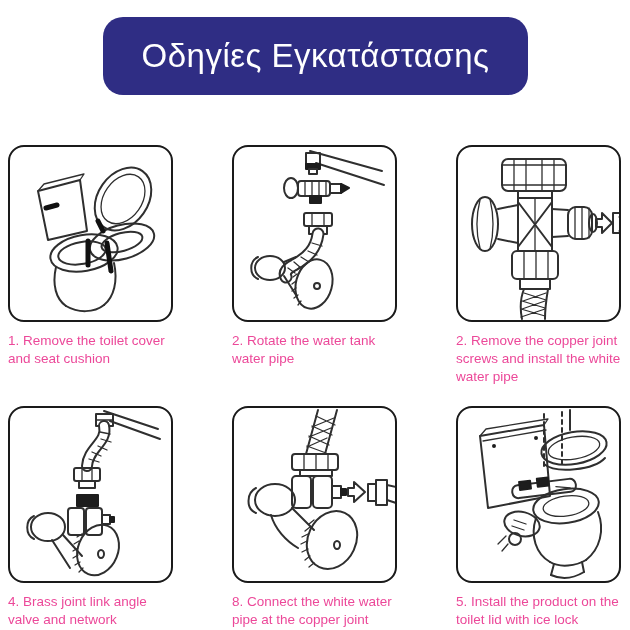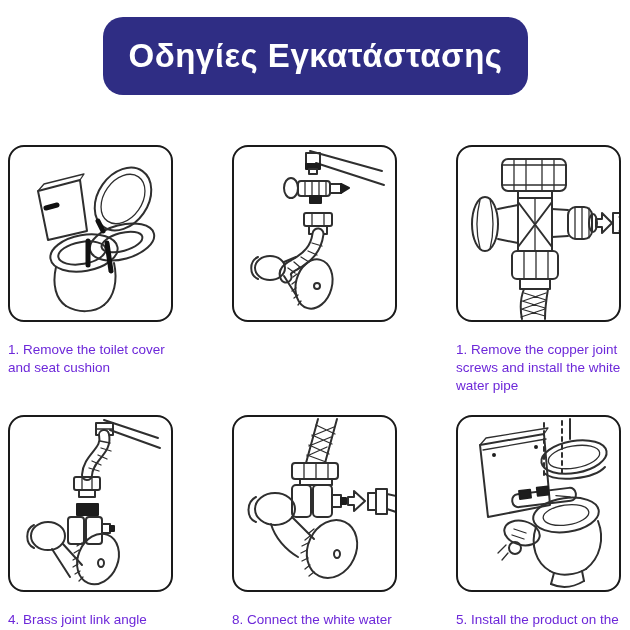--- a/index.html
+++ b/index.html
@@ -11,46 +11,46 @@
     overflow:hidden;
   }
   .banner {
     position:absolute; left:103px; top:17px;
     width:425px; height:78px;
     background:#2f2d84;
     border-radius:20px;
     display:flex; align-items:center; justify-content:center;
   }
   .banner-title {
-    color:#ffffff; font-size:33px; font-weight:bold; letter-spacing:.5px;
+    color:#ffffff; font-size:33px; font-weight:normal; letter-spacing:.5px;
     white-space:nowrap;
   }
   .grid {
     position:absolute; top:145px; left:8px; width:614px;
     display:grid;
     grid-template-columns:165px 165px 165px;
     column-gap:59px;
     row-gap:20px;
   }
   .cell { width:170px; }
   .panel {
     width:165px; height:177px;
     border:2px solid #1a1a1a;
     border-radius:16px;
     background:#ffffff;
     overflow:hidden;
   }
   .panel svg { width:161px; height:173px; display:block; }
   .caption {
-    margin-top:19px;
+    margin-top:10px;
     width:172px;
     min-height:40px;
     font-size:13.5px;
     line-height:1.34;
-    color:#6d28d9;
+    color:#ec4899;
   }
   
   svg * { stroke:#2f2f2f; stroke-width:2; fill:none; stroke-linecap:round; stroke-linejoin:round; }
   svg .blk { fill:#1d1d1d; stroke:#1d1d1d; }
   svg .thick { stroke-width:5; stroke:#111; }
   svg .thin { stroke-width:1.3; }
   svg .dash { stroke-dasharray:4 4; }
 </style>
 </head>
 <body>
@@ -118,20 +118,21 @@
 
         <path d="M24,110 C15,114 15,128 24,132"></path>
         <ellipse cx="36" cy="121" rx="15" ry="12"></ellipse>
         <path d="M50,115 L62,110 M50,129 L62,148"></path>
 
         <ellipse cx="80" cy="137" rx="18" ry="25" transform="rotate(15 80 137)"></ellipse>
         <path d="M66,120 l-4,3 M63,127 l-4,3 M62,134 l-4,3 M62,141 l-4,3 M64,148 l-4,3 M67,154 l-3,4" class="thin"></path>
         <circle cx="83" cy="139" r="3"></circle>
       </svg>
     </div>
+    <div class="caption">2. Rotate the water tank water pipe</div>
   </div>
 
   <div class="cell">
     <div class="panel">
       <svg viewBox="0 0 161 173">
 
         <rect x="44" y="12" width="64" height="32" rx="6"></rect>
         <path d="M56,12 V44 M68,12 V44 M84,12 V44 M96,12 V44" class="thin"></path>
         <path d="M44,18 H108 M44,38 H108" class="thin"></path>
         <rect x="60" y="44" width="34" height="7"></rect>
@@ -154,21 +155,21 @@
         <path d="M161,70 L166,72 M161,84 L166,86" class="thin"></path>
 
         <rect x="54" y="104" width="46" height="28" rx="5"></rect>
         <path d="M66,104 V132 M78,104 V132 M90,104 V132" class="thin"></path>
         <rect x="62" y="132" width="30" height="10"></rect>
 
         <path d="M66,142 C62,152 62,162 64,172 M90,142 C88,154 87,162 87,172"></path>
         <path d="M66,146 l22,7 M88,146 l-23,8 M64,154 l23,7 M87,154 l-23,8 M63,162 l24,7 M87,162 l-24,8" class="thin"></path>
       </svg>
     </div>
-    <div class="caption">1. Remove the copper joint screws and install the white water pipe</div>
+    <div class="caption">2. Remove the copper joint screws and install the white water pipe</div>
   </div>
 
   <div class="cell">
     <div class="panel">
       <svg viewBox="0 0 161 173">
 
         <path d="M94,3 L148,21"></path>
         <path d="M100,13 L150,31"></path>
 
         <rect x="86" y="6" width="17" height="12"></rect>

